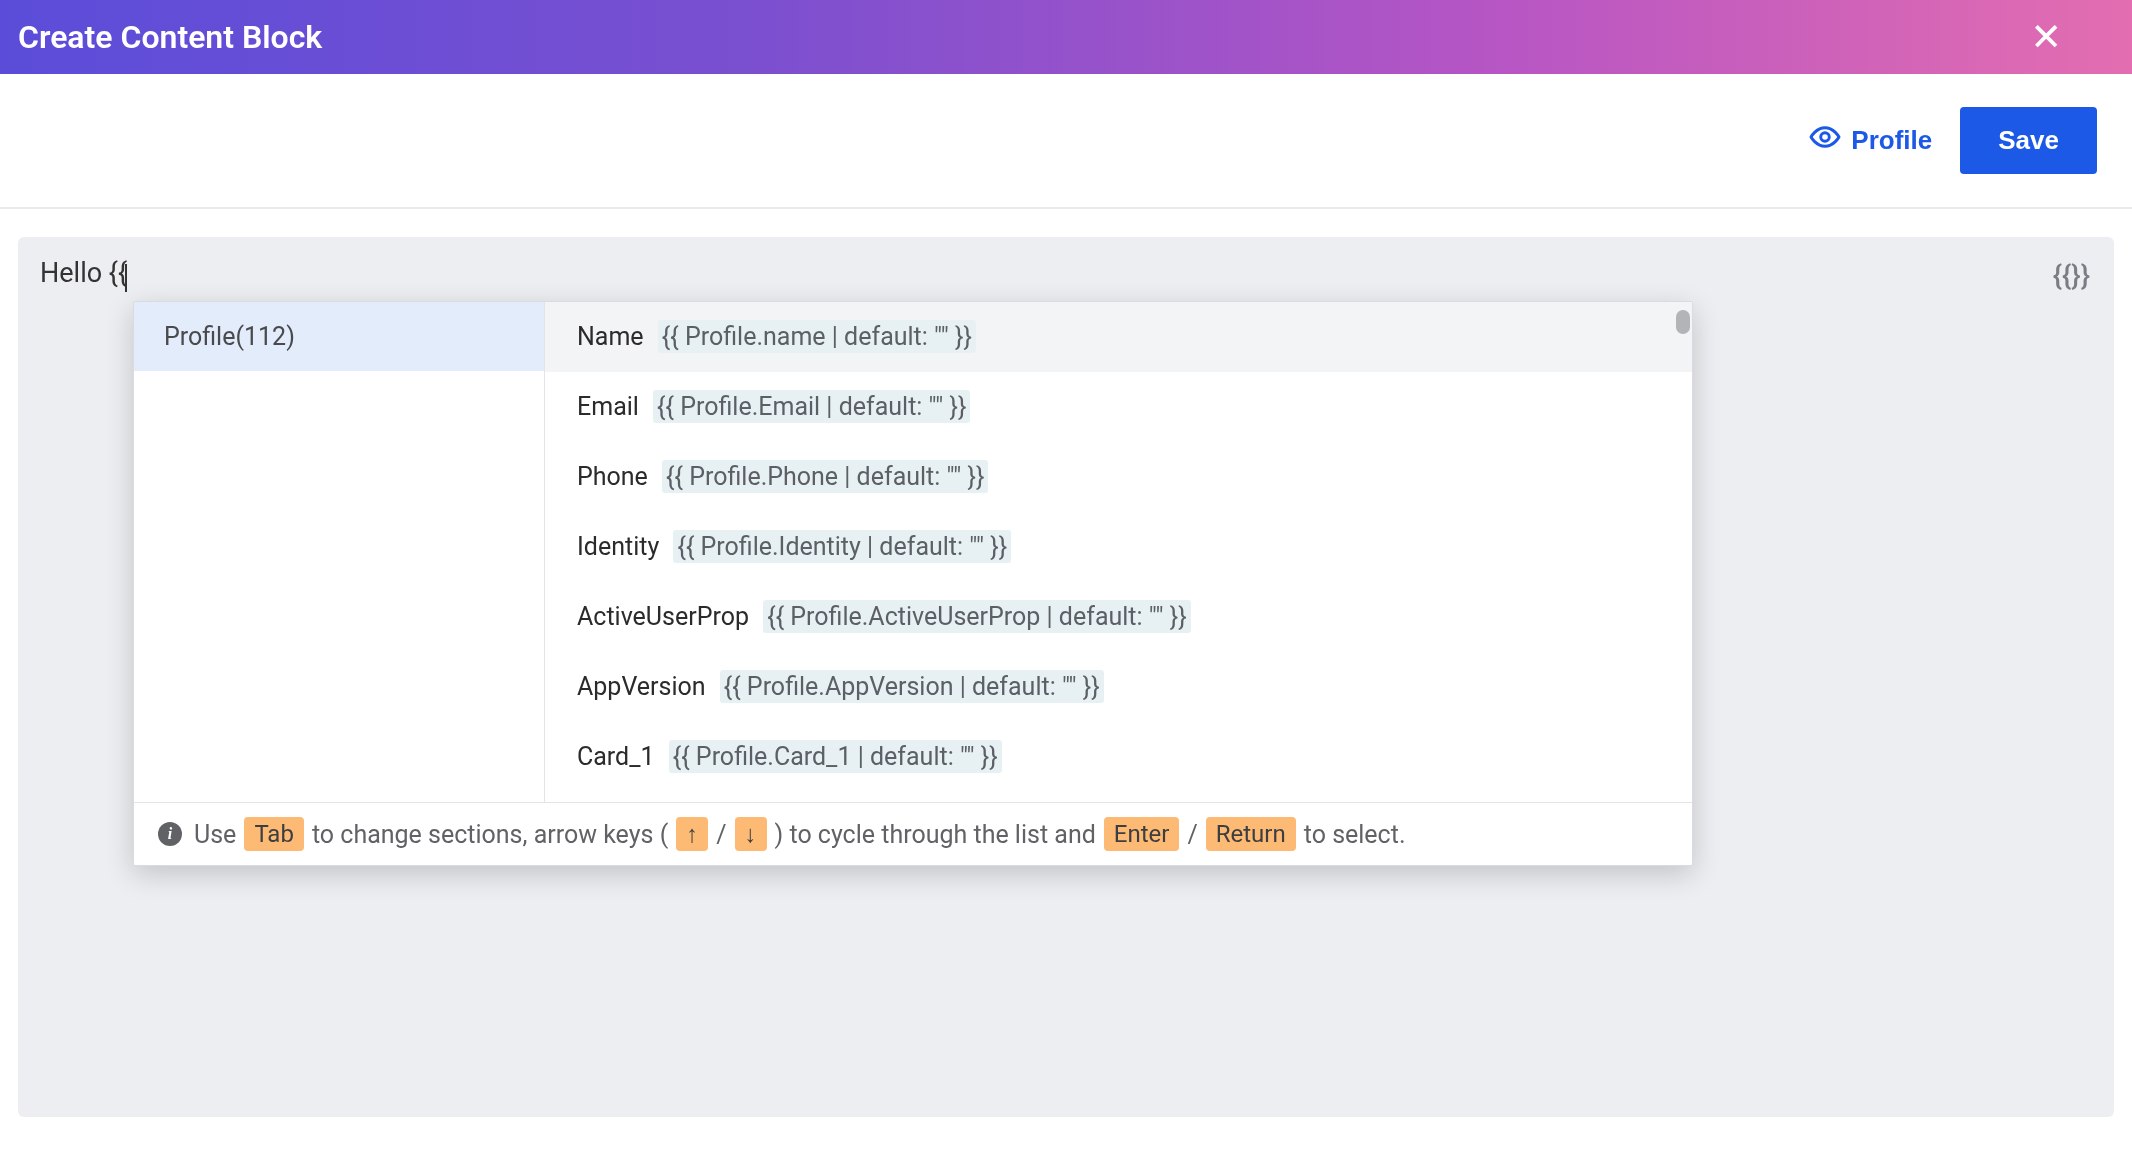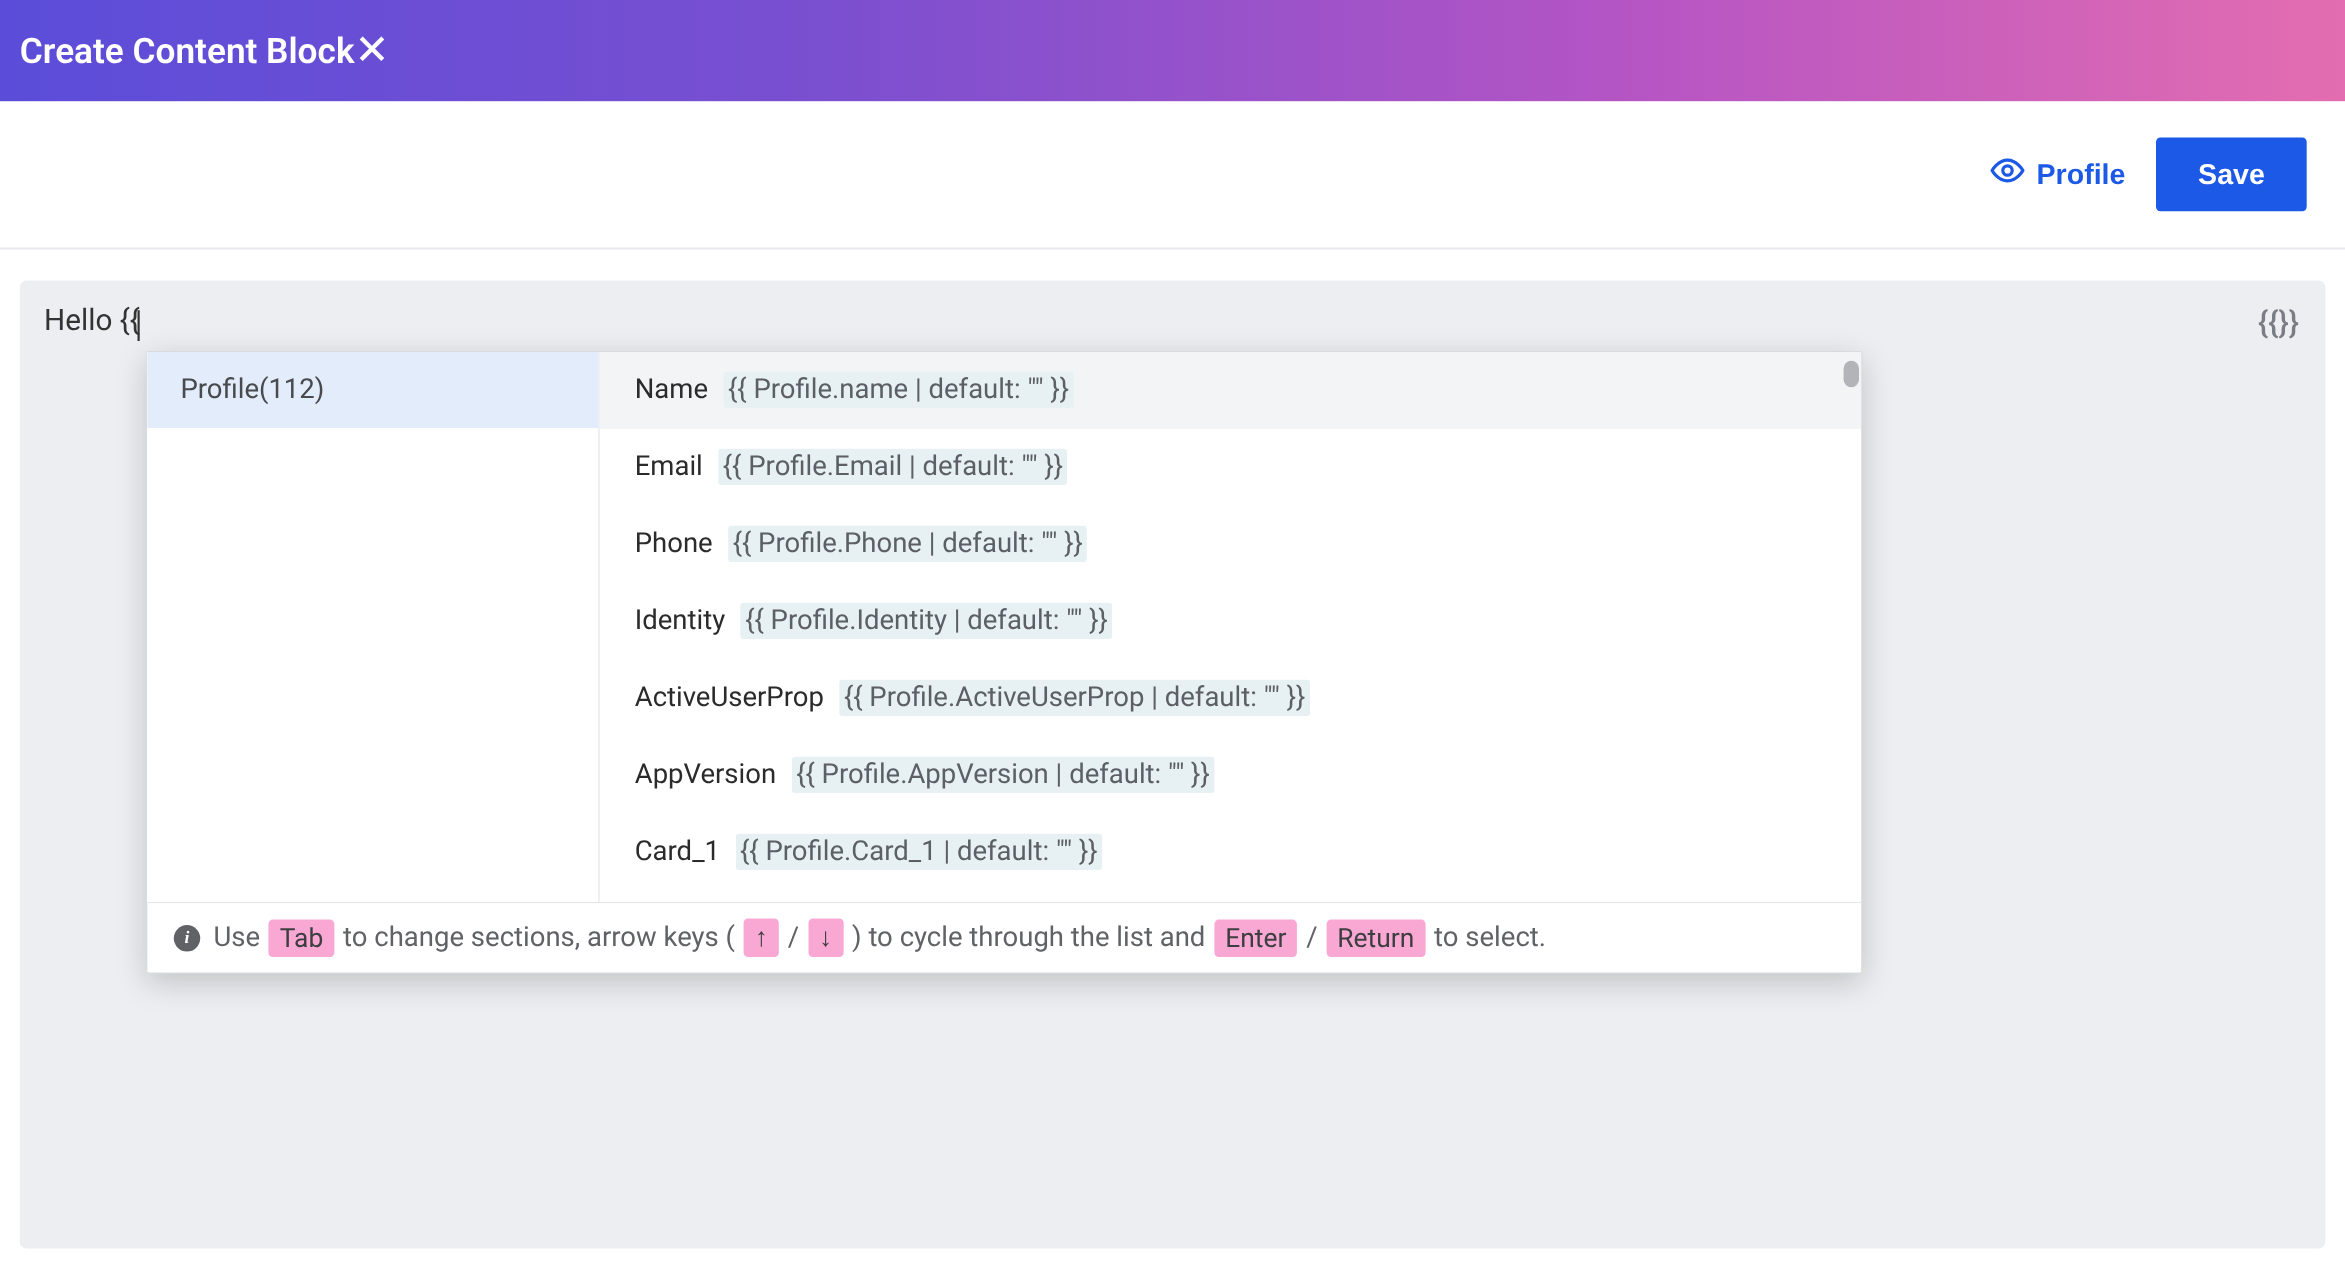--- a/index.html
+++ b/index.html
@@ -8,24 +8,25 @@
       padding: 0;
     }
     body {
       font-family: -apple-system, BlinkMacSystemFont, "Segoe UI", Roboto, Helvetica, Arial, sans-serif;
       background: #ffffff;
       width: 2132px;
       height: 1164px;
       overflow: hidden;
     }
     .header {
-      height: 92px;
+      height: 74px;
       background: linear-gradient(90deg, #5b4dd9 0%, #7a4fd0 35%, #b655c4 70%, #e36db0 100%);
       display: flex;
       align-items: center;
+      justify-content: space-between;
       padding: 0 30px 0 18px;
     }
     .header-title {
       color: #ffffff;
       font-size: 32px;
       font-weight: 600;
     }
     .close-icon {
       color: #ffffff;
       font-size: 38px;
@@ -178,21 +179,21 @@
       color: #ffffff;
       align-items: center;
       justify-content: center;
       font-size: 16px;
       font-weight: 700;
       font-family: Georgia, serif;
       font-style: italic;
       margin-right: 4px;
     }
     .kbd {
-      background: #f9a8d4;
+      background: #fdba74;
       border-radius: 4px;
       padding: 3px 10px;
       color: #3d3e40;
       font-size: 24px;
     }
     .cursor {
       border-left: 2px solid #333;
       height: 28px;
       display: inline-block;
       vertical-align: middle;

